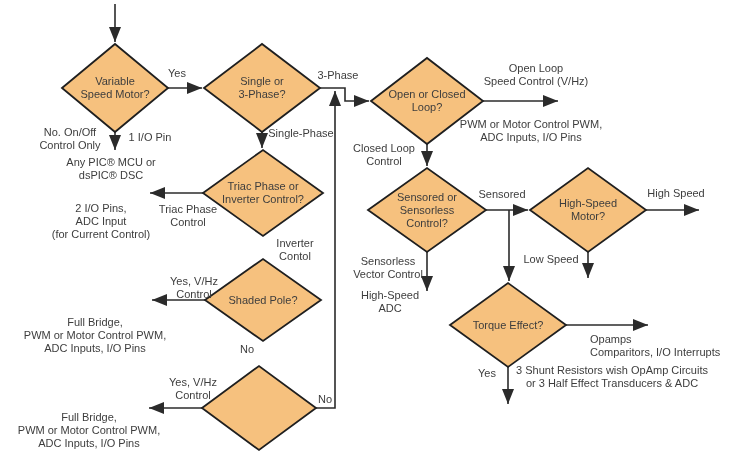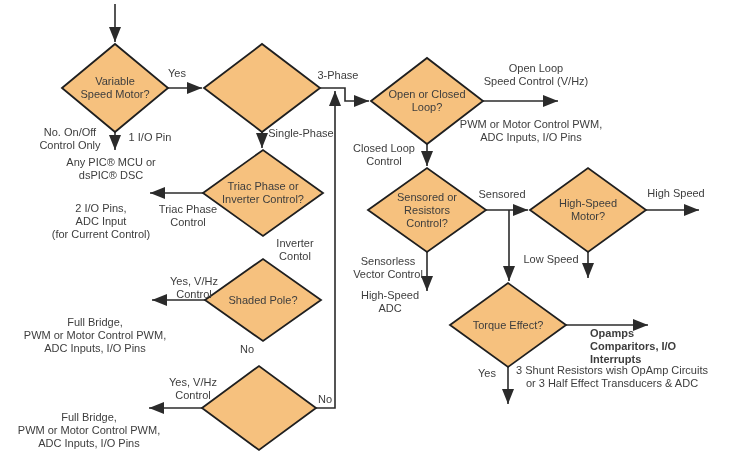--- a/index.html
+++ b/index.html
@@ -11,21 +11,21 @@
   }
   .stage { position:relative; width:732px; height:456px; }
   .stage svg { position:absolute; left:0; top:0; }
   .edge { stroke: var(--line, #2B2B2B); stroke-width:1.6; fill:none; }
   .diamond { fill: var(--node-fill, #F6C17E); stroke: var(--node-border, #1F1F1F); stroke-width:1.8; }
   .lbl {
     position:absolute; display:flex; align-items:center; justify-content:center;
     text-align:center; white-space:pre-line;
     font-size:11px; line-height:13px; color: var(--text, #3D3D3D);
   }
-  .lbl.left { justify-content:flex-start; text-align:left;font-weight:bold; }
+  .lbl.left { justify-content:flex-start; text-align:left; }
 </style>
 </head>
 <body>
 
 <div class="stage">
 
   <svg width="732" height="456" viewBox="0 0 732 456">
     <defs>
       <marker id="ah" markerUnits="userSpaceOnUse" markerWidth="15" markerHeight="12" refX="15" refY="6" orient="auto">
         <path d="M0,0 L15,6 L0,12 Z" fill="#2B2B2B"></path>
@@ -57,27 +57,29 @@
     <polygon class="diamond" points="205,300 263,259 321,300 263,341"></polygon>
     <polygon class="diamond" points="202,408 259,366 316,408 259,450"></polygon>
     <polygon class="diamond" points="371,101 427,58 483,101 427,144"></polygon>
     <polygon class="diamond" points="368,210 427,168 486,210 427,252"></polygon>
     <polygon class="diamond" points="530,210 588,168 646,210 588,252"></polygon>
     <polygon class="diamond" points="450,325 508,283 566,325 508,367"></polygon>
   </svg>
 
   <div class="lbl" style="left:55px;top:75px;width:120px;height:26px">Variable
 Speed Motor?</div>
+  <div class="lbl" style="left:202px;top:75px;width:120px;height:26px">Single or
+3-Phase?</div>
   <div class="lbl" style="left:203px;top:180px;width:120px;height:26px">Triac Phase or
 Inverter Control?</div>
   <div class="lbl" style="left:203px;top:294px;width:120px;height:13px">Shaded Pole?</div>
   <div class="lbl" style="left:367px;top:88px;width:120px;height:26px">Open or Closed
 Loop?</div>
   <div class="lbl" style="left:367px;top:191px;width:120px;height:39px">Sensored or
-Resistors
+Sensorless
 Control?</div>
   <div class="lbl" style="left:528px;top:197px;width:120px;height:26px">High-Speed
 Motor?</div>
   <div class="lbl" style="left:448px;top:319px;width:120px;height:13px">Torque Effect?</div>
 
   <div class="lbl" style="left:160px;top:67px;width:34px;height:13px">Yes</div>
   <div class="lbl" style="left:30px;top:126px;width:80px;height:26px">No. On/Off
 Control Only</div>
   <div class="lbl" style="left:124px;top:131px;width:52px;height:13px">1 I/O Pin</div>
   <div class="lbl" style="left:265px;top:127px;width:72px;height:13px">Single-Phase</div>

